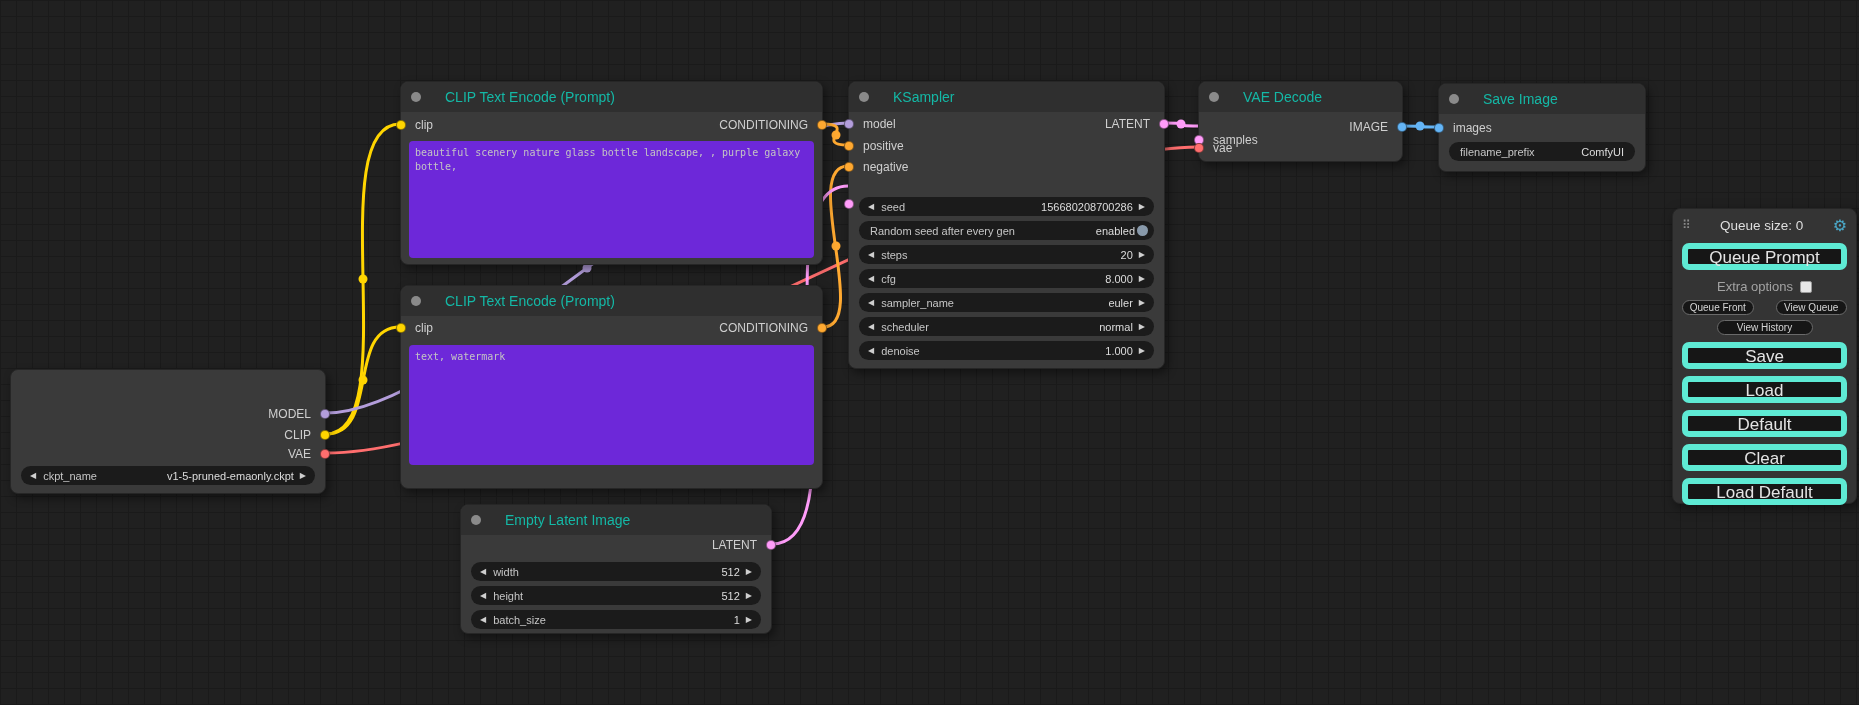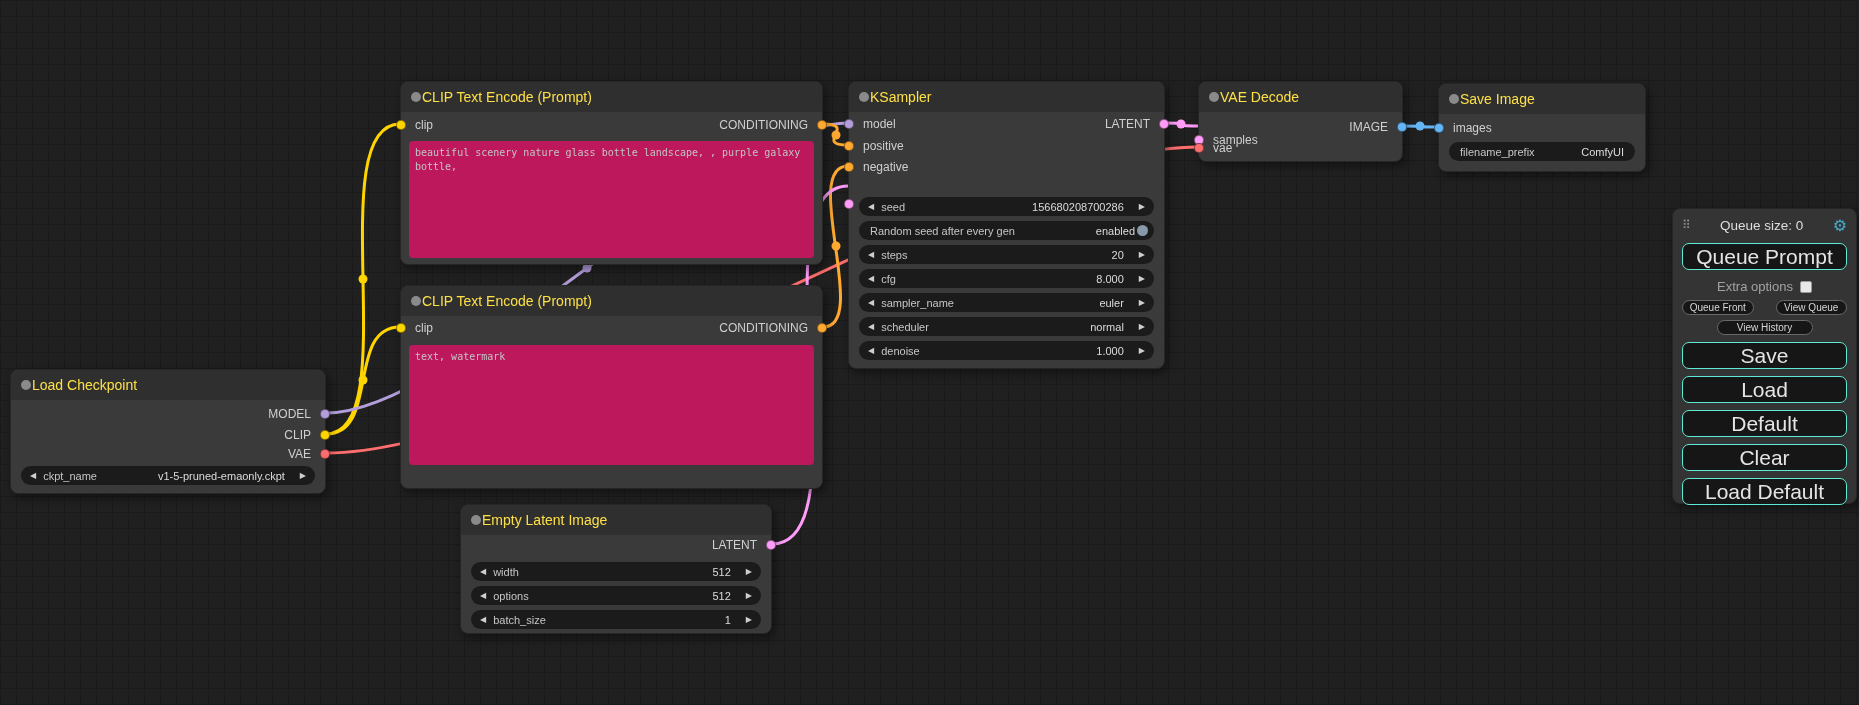--- a/index.html
+++ b/index.html
@@ -16,22 +16,22 @@
   .wires { position:absolute; left:0; top:0; z-index:1; pointer-events:none; }
   .wires path { fill:none; stroke-width:3; stroke-linecap:round; }
 
   .node {
     position:absolute; z-index:2;
     background:#3a3a3a; border:1px solid #262626; border-radius:8px;
     box-shadow:3px 4px 10px rgba(0,0,0,.45);
   }
   .node-title {
     height:30px; background:#2f2f2f; border-radius:7px 7px 0 0;
-    display:flex; align-items:center; gap:1px; padding:0 10px;
-    color:#fde047; font-size:14px;
+    display:flex; align-items:center; gap:24px; padding:0 10px;
+    color:#14b8a6; font-size:14px;
   }
   .collapse-dot { width:10px; height:10px; border-radius:50%; background:#8a8a8a; flex:none; }
 
   .slot { position:absolute; height:20px; display:flex; align-items:center; color:#cfcfcf; font-size:12px; }
   .slot.in  { left:0;  padding-left:14px; }
   .slot.out { right:0; padding-right:14px; }
   .dot {
     position:absolute; width:10px; height:10px; border-radius:50%;
     top:50%; transform:translateY(-50%); border:1px solid rgba(0,0,0,.45);
   }
@@ -40,47 +40,47 @@
 
   .widget {
     position:absolute; left:10px; right:10px; height:19px;
     background:#1b1b1b; border-radius:10px;
     display:flex; align-items:center; padding:0 9px;
     font-size:11px; color:#c6c6c6;
   }
   .widget .arrow { font-size:8px; color:#cfcfcf; line-height:1; }
   .widget .wlabel { margin-left:7px; white-space:nowrap; }
   .widget.no-arrows .wlabel { margin-left:2px; }
-  .widget .wvalue { margin-left:auto; margin-right:15px; color:#dcdcdc; white-space:nowrap; }
+  .widget .wvalue { margin-left:auto; margin-right:6px; color:#dcdcdc; white-space:nowrap; }
   .widget.no-arrows .wvalue { margin-right:2px; }
   .knob { width:11px; height:11px; border-radius:50%; flex:none; margin-right:-3px; }
 
   .prompt-text {
     position:absolute; left:8px; right:8px;
-    background:#be185d; border-radius:4px; padding:5px 6px;
+    background:#6d28d9; border-radius:4px; padding:5px 6px;
     font-family:"DejaVu Sans Mono", monospace; font-size:10px; line-height:1.4;
     color:#c4c4c4; white-space:pre-wrap; overflow:hidden;
   }
 
   .menu {
     position:absolute; left:1672px; top:208px; width:185px; height:296px; z-index:3;
     background:#343434; border:1px solid #262626; border-radius:8px;
     box-shadow:3px 4px 12px rgba(0,0,0,.5);
     padding:5px 9px 8px 9px; color:#ddd;
   }
   .menu-header { display:flex; align-items:center; justify-content:space-between; height:22px; }
   .drag-handle { color:#8a8a8a; font-size:12px; cursor:grab; }
   .queue-size { font-size:13.5px; color:#dedede; }
   .gear { color:#4aa8c8; font-size:16px; cursor:pointer; }
 
   button { font-family:"Liberation Sans", sans-serif; cursor:pointer; }
   .btn-big {
     display:block; width:100%; height:27px; margin-top:7px;
-    background:#161616; border:1px solid #5eead4; border-radius:7px;
-    color:#e4e4e4; font-size:21px; line-height:1;
+    background:#161616; border:6px solid #5eead4; border-radius:7px;
+    color:#e4e4e4; font-size:17px; line-height:1;
   }
   .extra-row { display:flex; align-items:center; justify-content:center; gap:7px; margin-top:9px; height:15px; }
   .extra-label { font-size:13px; color:#a3a3a3; }
   .checkbox { width:12px; height:12px; background:#e8e8e8; border-radius:2px; border:1px solid #9a9a9a; }
   .pill-row { display:flex; gap:22px; margin-top:6px; }
   .btn-pill {
     flex:1; height:15px; background:#161616; border:1px solid #6a6a6a; border-radius:8px;
     color:#d6d6d6; font-size:10px; line-height:1; padding:0 4px; white-space:nowrap;
   }
   .pill-center { display:flex; justify-content:center; margin-top:5px; }
@@ -106,24 +106,20 @@
   <circle cx="587" cy="268" r="4.5" fill="#B39DDB"></circle>
   <circle cx="762" cy="300" r="4.5" fill="#FF6E6E"></circle>
   <circle cx="836" cy="135" r="4.5" fill="#FFA931"></circle>
   <circle cx="836" cy="246" r="4.5" fill="#FFA931"></circle>
   <circle cx="810" cy="365" r="4.5" fill="#FF9CF9"></circle>
   <circle cx="1181" cy="124" r="4.5" fill="#FF9CF9"></circle>
   <circle cx="1420" cy="126" r="4.5" fill="#64B5F6"></circle>
 </svg>
 
 <div class="node" style="left:10px; top:369px; width:316px; height:125px;">
-  <div class="node-title">
-    <span class="collapse-dot"></span>
-    <span>Load Checkpoint</span>
-  </div>
   <div class="slot out" style="top:34px">
     <span>MODEL</span>
     <span class="dot" style="background-color: rgb(179, 157, 219);"></span>
   </div>
   <div class="slot out" style="top:55px">
     <span>CLIP</span>
     <span class="dot" style="background-color: rgb(255, 213, 0);"></span>
   </div>
   <div class="slot out" style="top:74px">
     <span>VAE</span>
@@ -179,21 +175,21 @@
     <span class="dot" style="background-color: rgb(255, 156, 249);"></span>
   </div>
   <div class="widget" style="top:57px">
     <span class="arrow">◀</span>
     <span class="wlabel">width</span>
     <span class="wvalue">512</span>
     <span class="arrow">▶</span>
   </div>
   <div class="widget" style="top:81px">
     <span class="arrow">◀</span>
-    <span class="wlabel">options</span>
+    <span class="wlabel">height</span>
     <span class="wvalue">512</span>
     <span class="arrow">▶</span>
   </div>
   <div class="widget" style="top:105px">
     <span class="arrow">◀</span>
     <span class="wlabel">batch_size</span>
     <span class="wvalue">1</span>
     <span class="arrow">▶</span>
   </div>
 </div>

